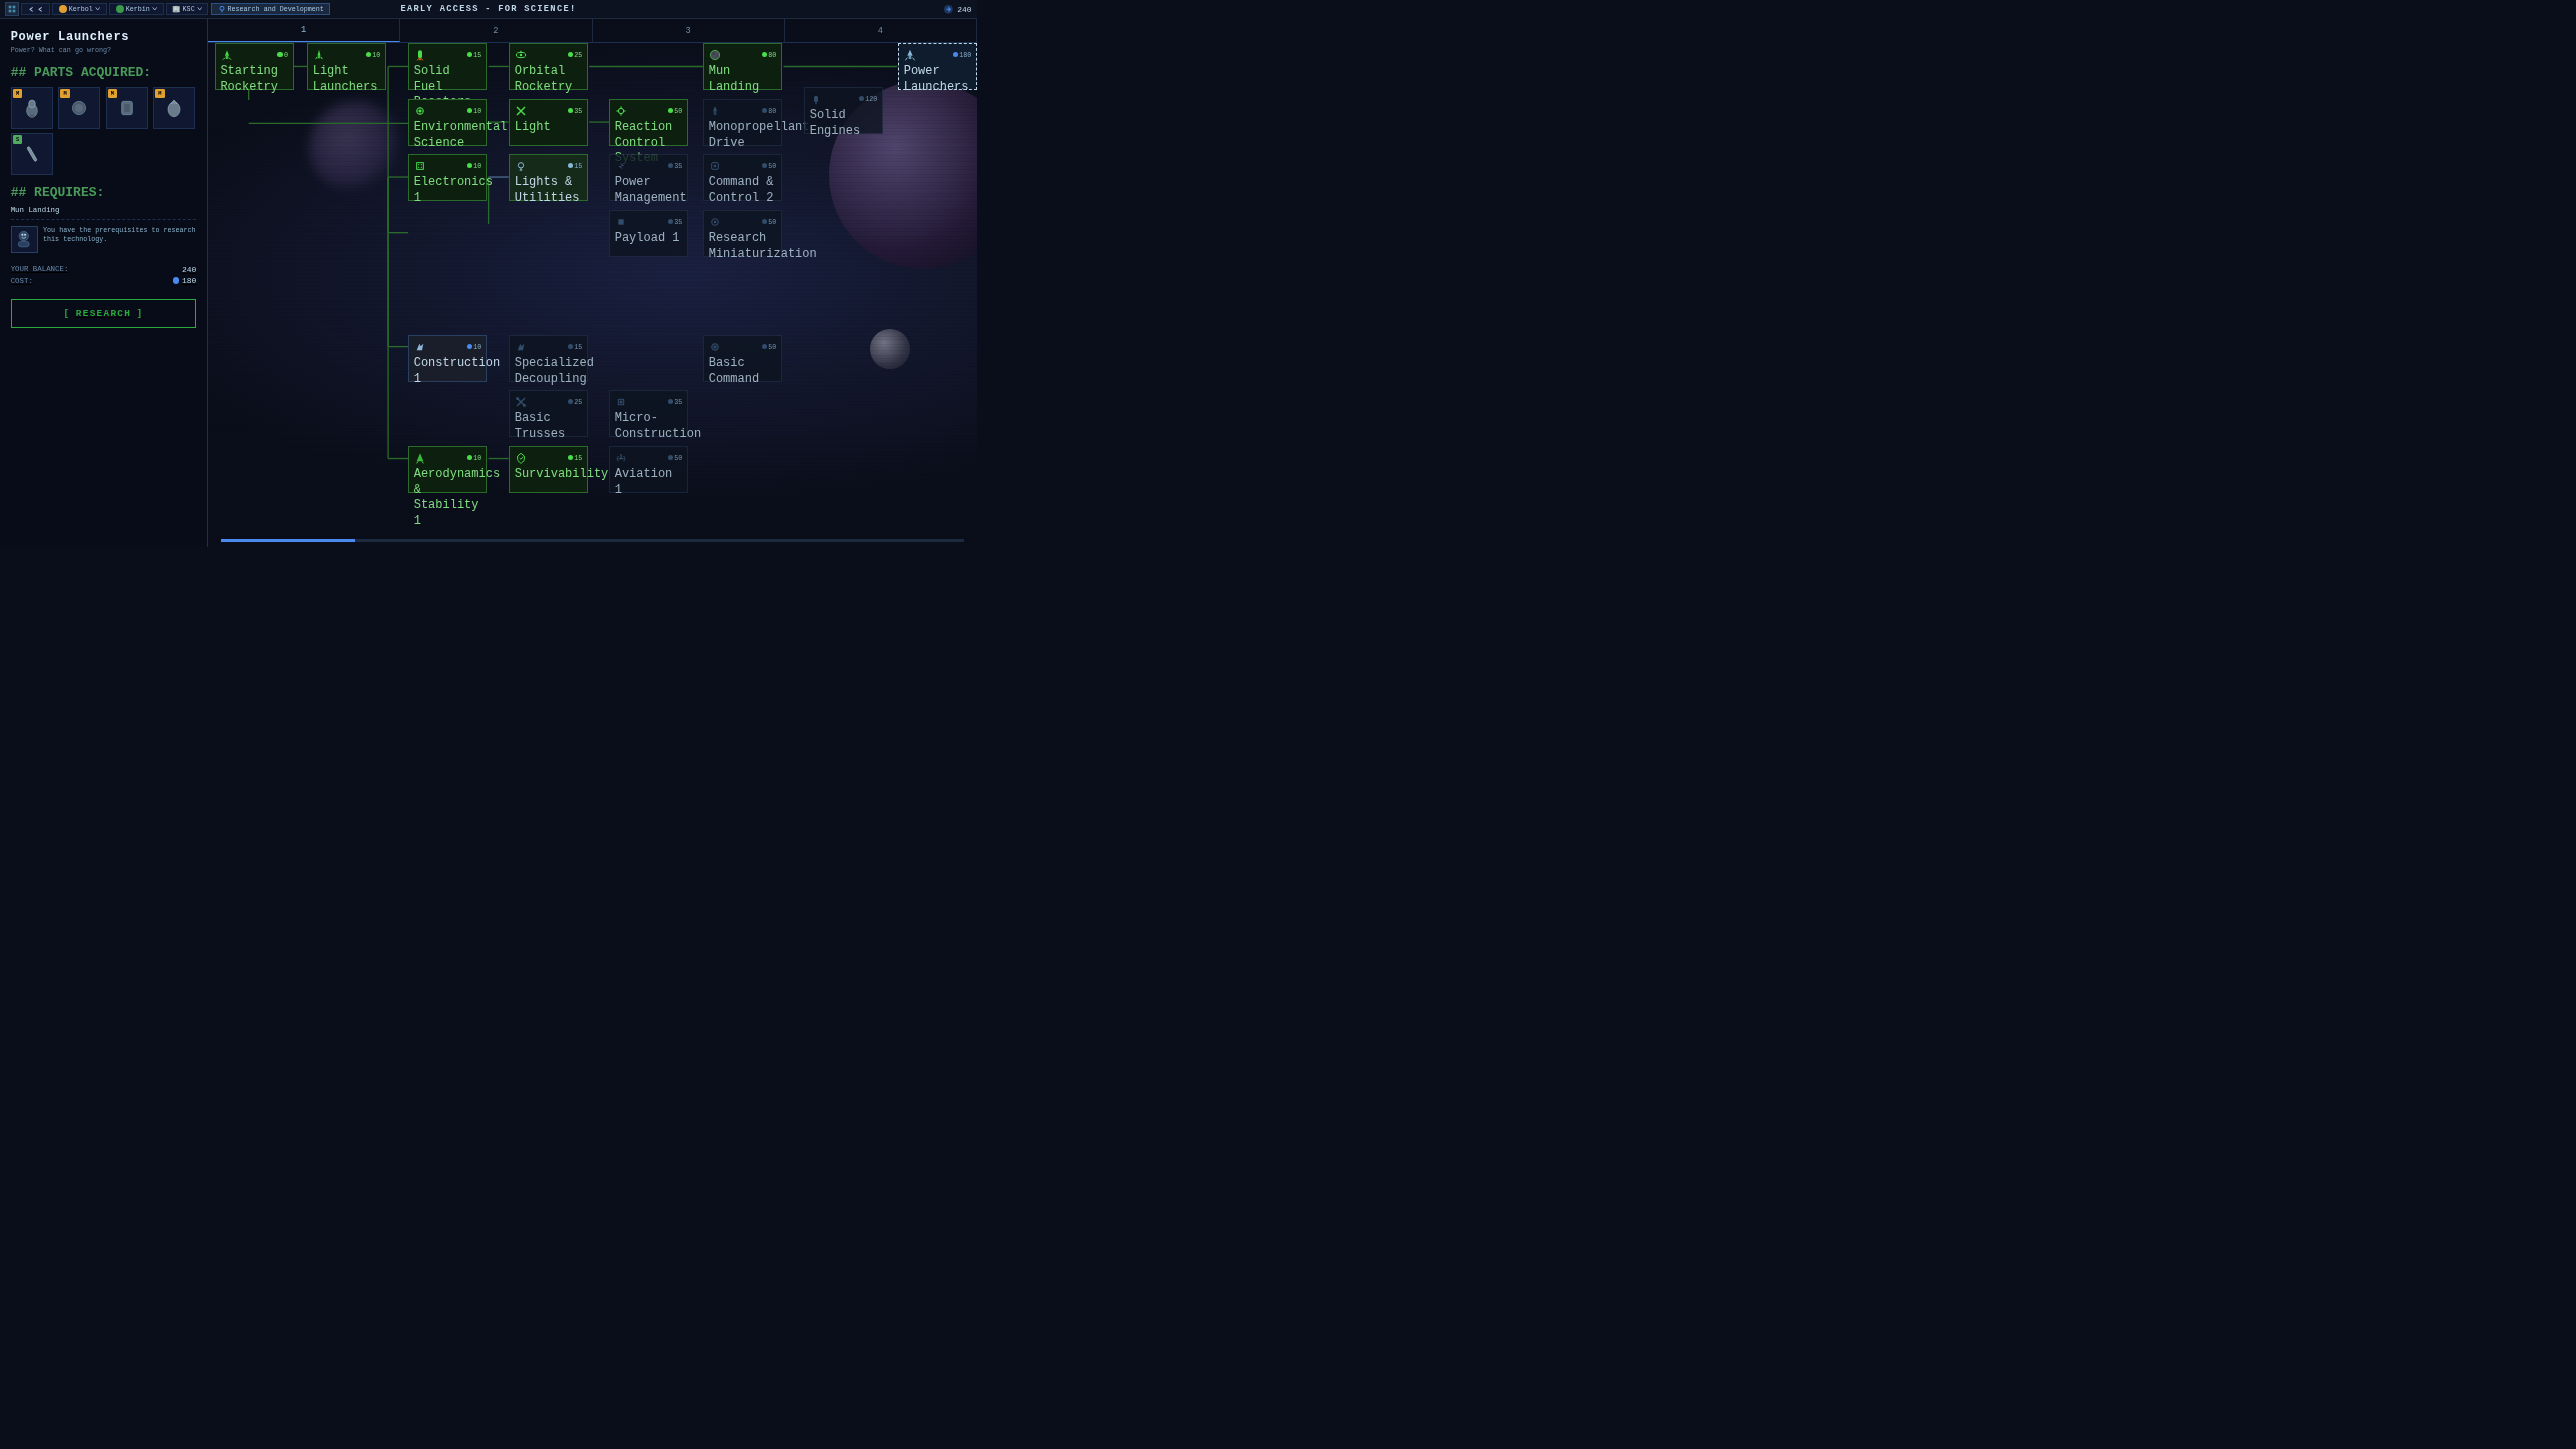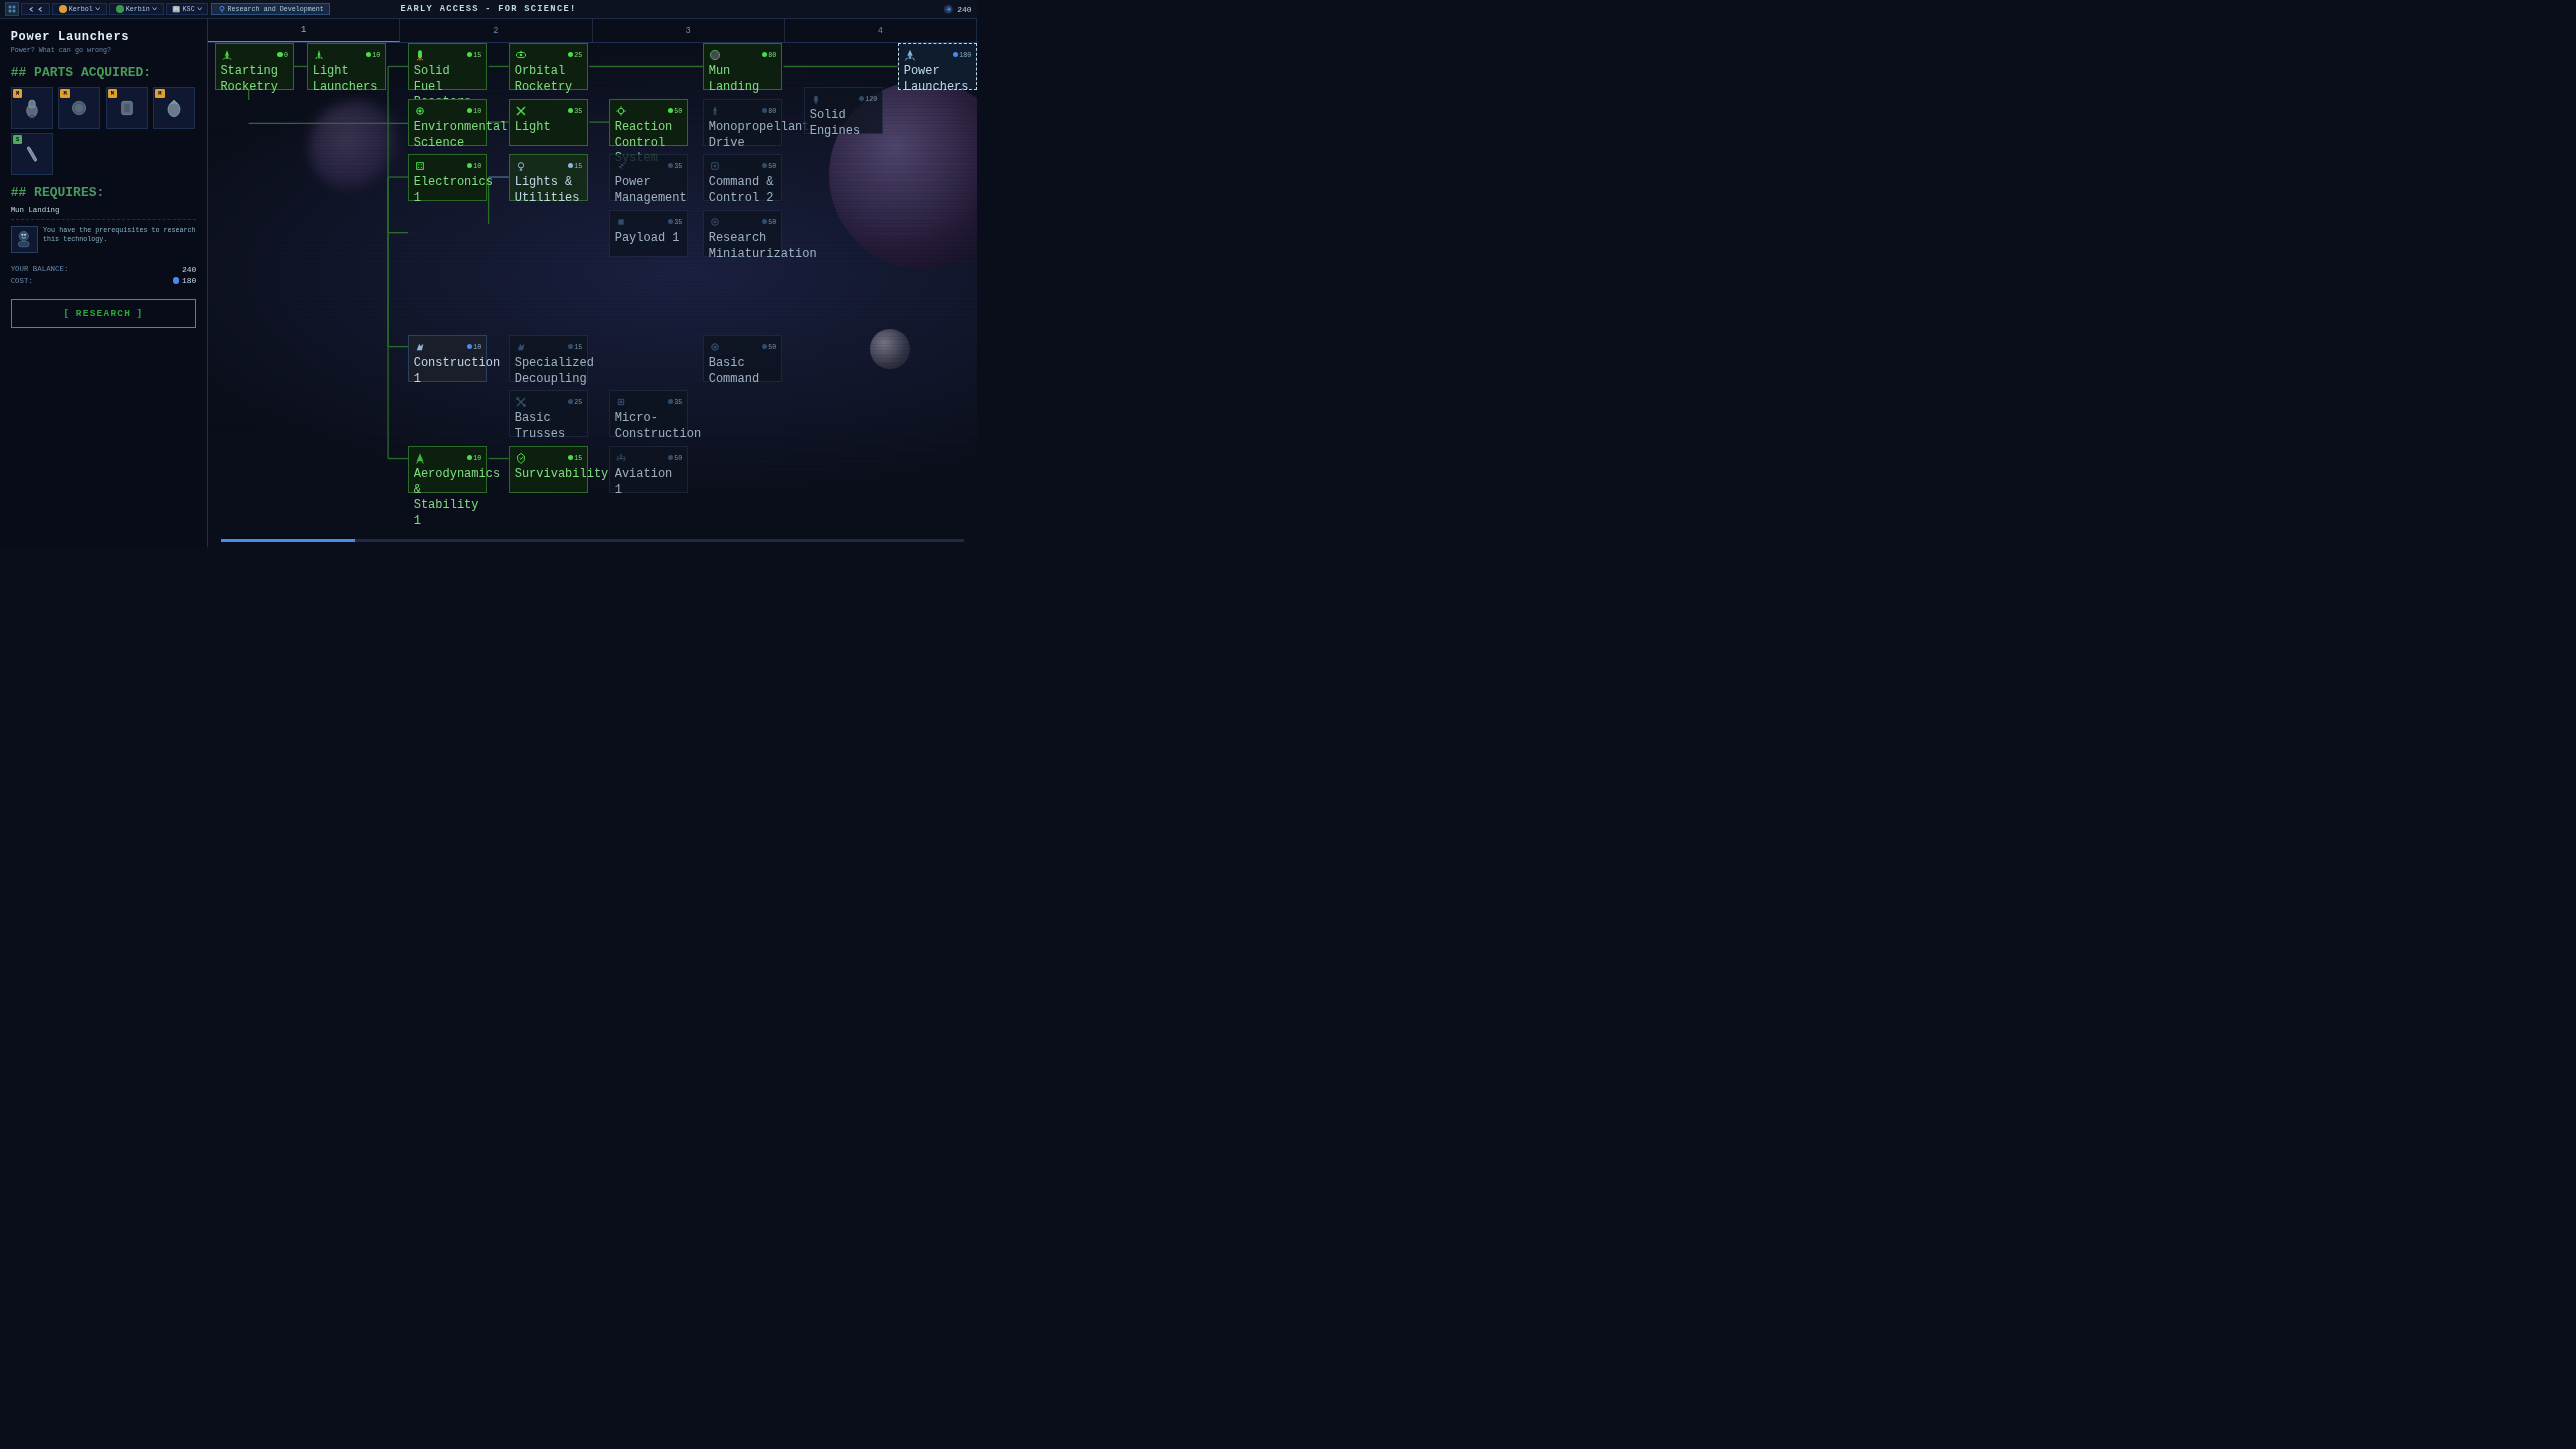--- a/index.html
+++ b/index.html
@@ -577,21 +577,21 @@
           <circle cx="14" cy="10" r="1.5" fill="#c0d8e8"></circle>
           <circle cx="18" cy="10" r="1.5" fill="#c0d8e8"></circle>
           <path d="M13 14 Q16 17 19 14" stroke="#c0d8e8" stroke-width="1" fill="none"></path>
           <rect x="8" y="20" width="16" height="8" rx="4" fill="#2a4060" stroke="#4a7090" stroke-width="1"></rect>
         </svg>
       </div>
       <div class="prereq-text">You have the prerequisites to research this technology.</div>
     </div>
   </div>
 
-  <div style="margin-top: 12px;">
+  <div style="margin-top: 12px; text-decoration: underline;">
     <div class="balance-row">
       <span class="balance-label">YOUR BALANCE:</span>
       <span class="balance-value">240</span>
     </div>
     <div class="cost-row">
       <span class="cost-label">COST:</span>
       <span class="cost-value">
         <span class="cost-icon"></span>
         <span>180</span>
       </span>

